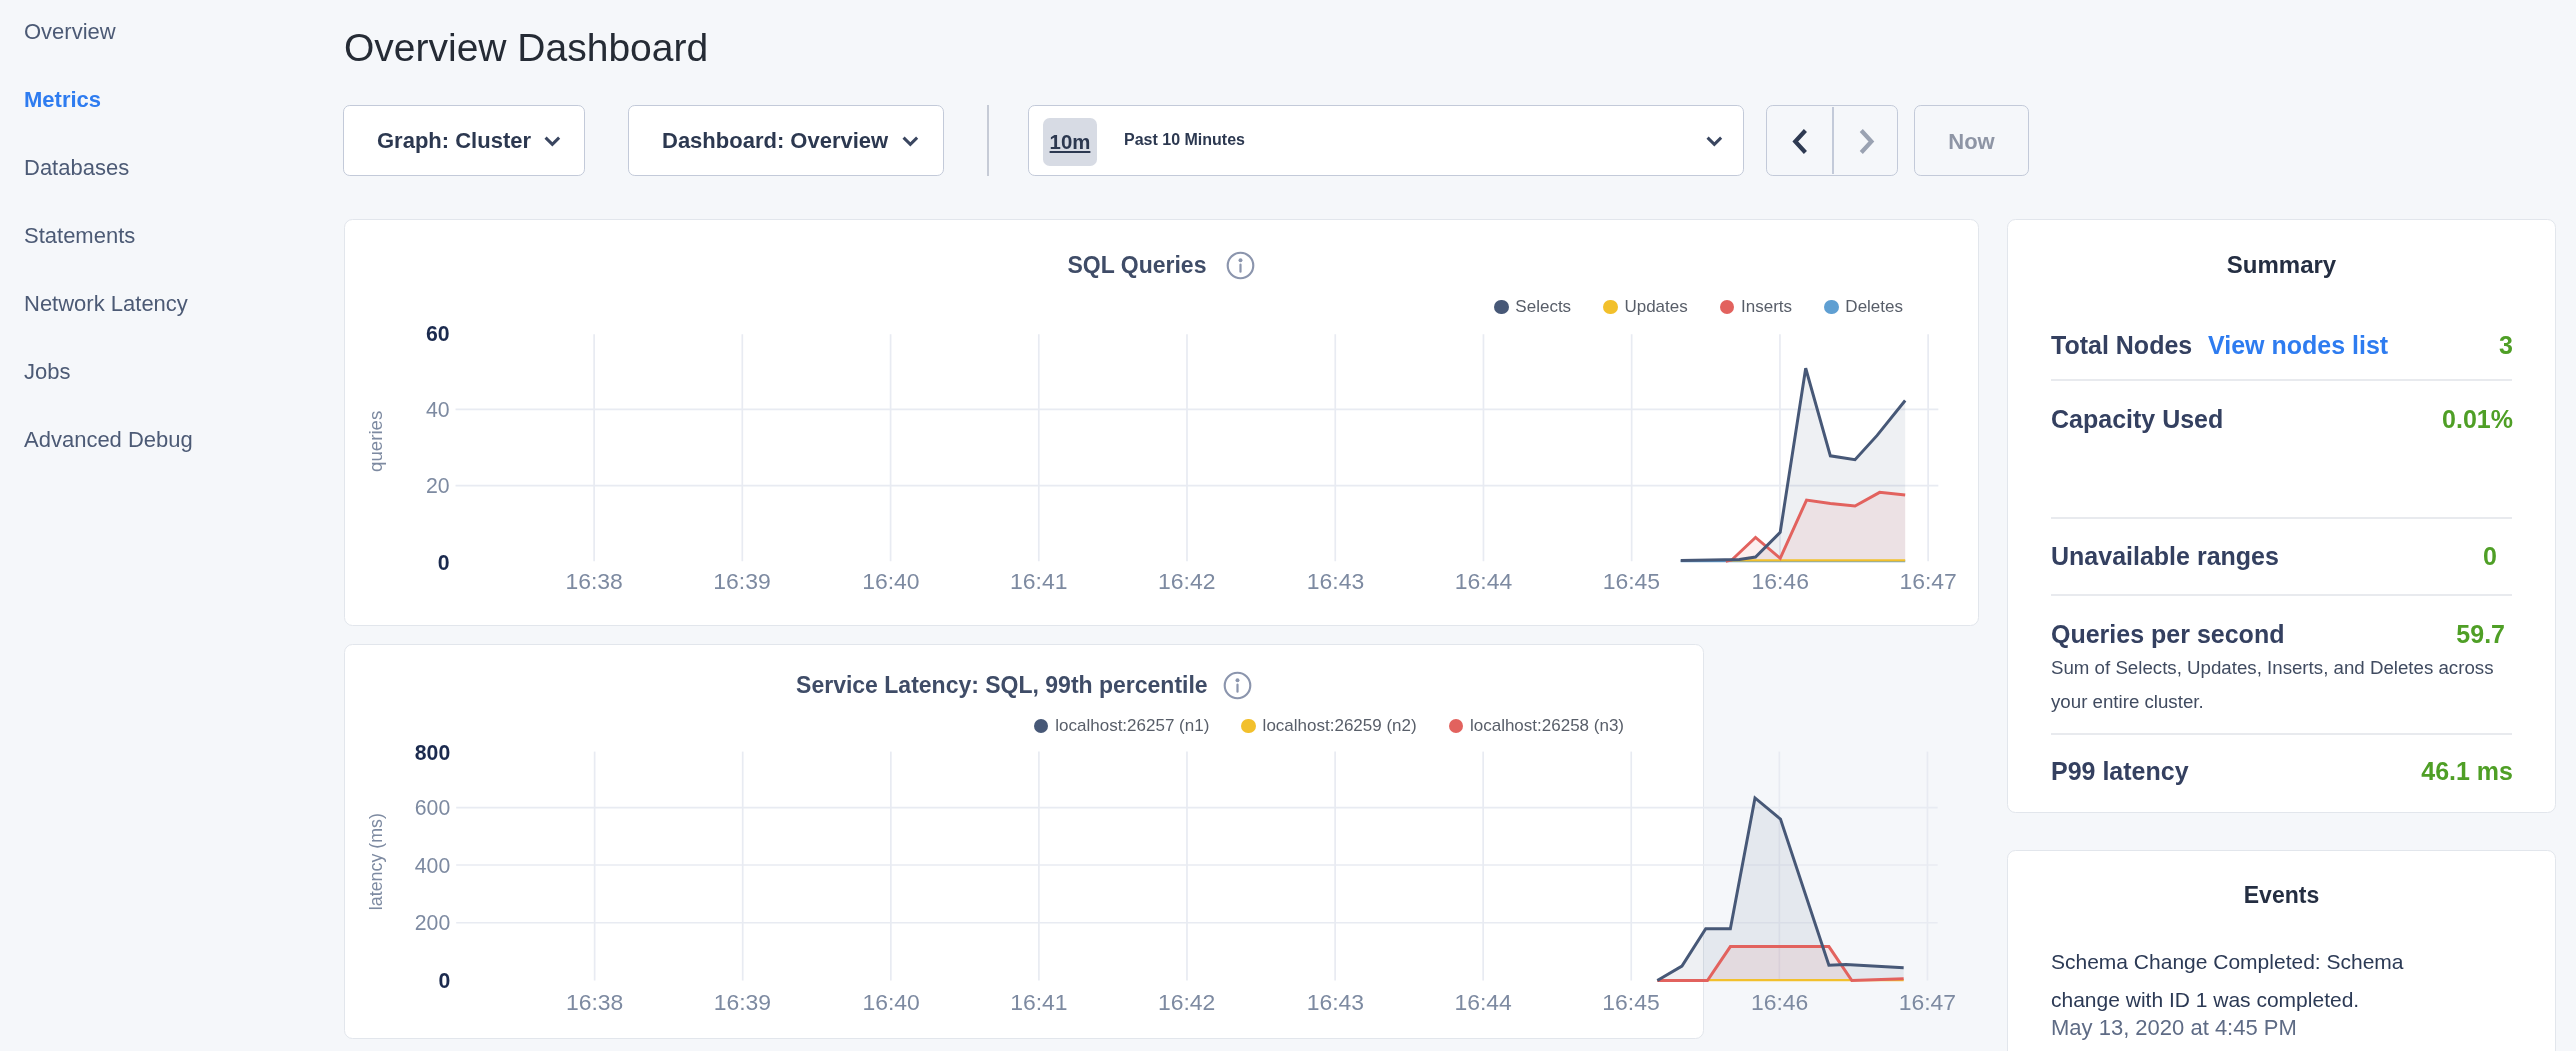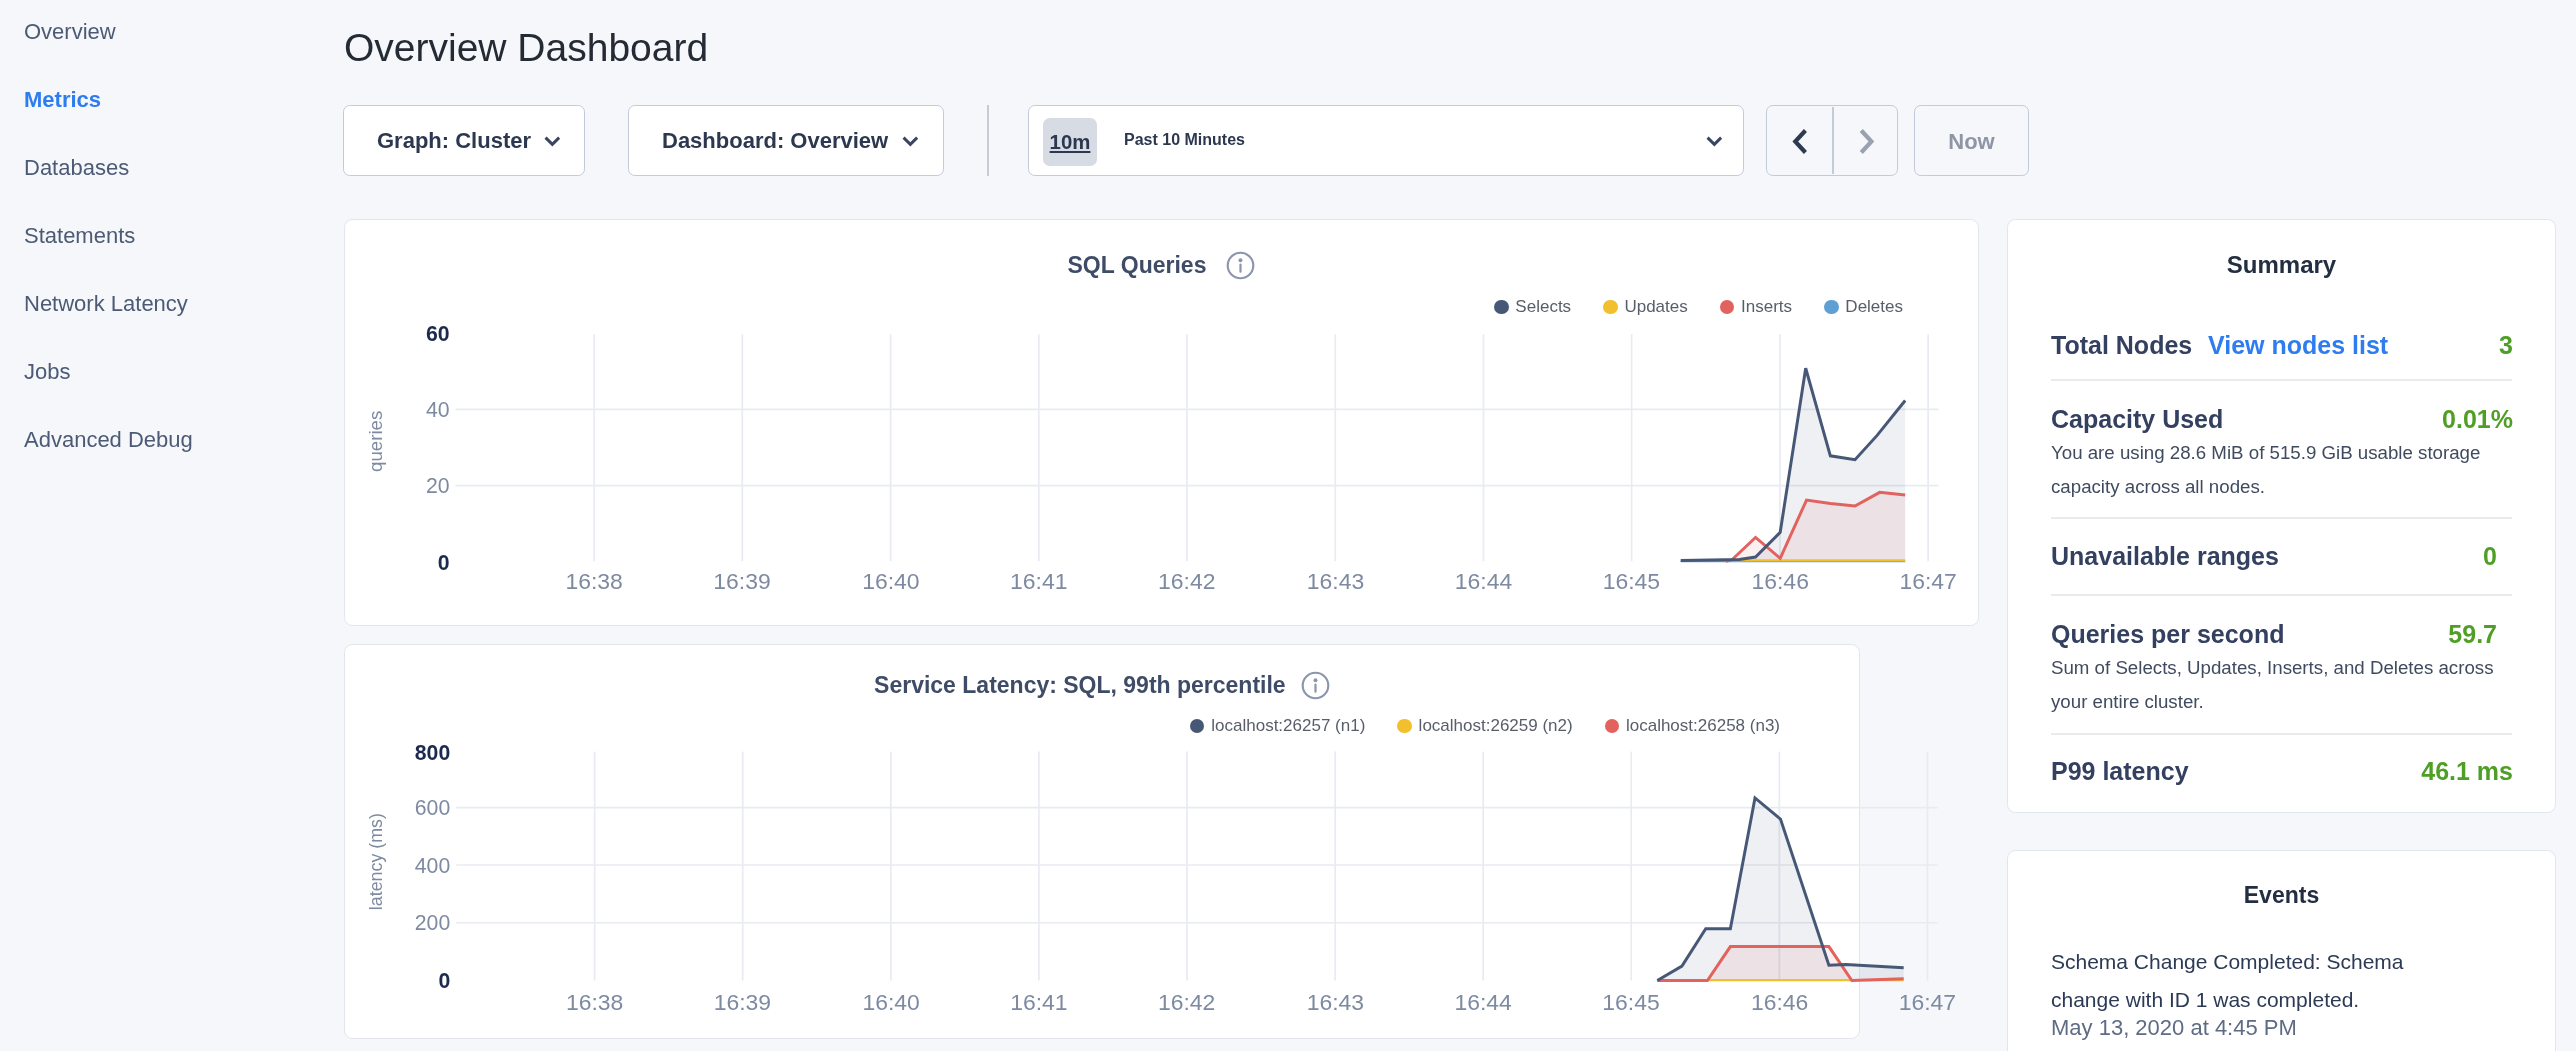--- a/index.html
+++ b/index.html
@@ -123,21 +123,21 @@
         <text x="990" y="434">16:42</text>
         <text x="1165" y="434">16:43</text>
         <text x="1339" y="434">16:44</text>
         <text x="1513" y="434">16:45</text>
         <text x="1688" y="434">16:46</text>
         <text x="1862" y="434">16:47</text>
     </g>
   </svg>
 </div>
 
-<div class="panel" style="left:344px; top:644px; width:1516px; height:395px;">
+<div class="panel" style="left:344px; top:644px; width:1360px; height:395px;">
   <div class="abs" style="top:26px; width:100%; display:flex; justify-content:center; align-items:center; gap:15.3px;">
     <span class="ctitle" style="position:static; width:auto;">Service Latency: SQL, 99th percentile</span>
     <svg width="29" height="29" viewBox="0 0 34 34">
         <circle cx="17" cy="17" r="15" fill="none" stroke="#8b95ad" stroke-width="2.5"></circle>
         <circle cx="17" cy="10.8" r="2.3" fill="#8b95ad"></circle>
         <rect x="15.7" y="14.8" width="2.6" height="10.8" rx="1.3" fill="#8b95ad"></rect>
       </svg>
   </div>
   <div class="legend" style="top:71px; right:79px;">
     <span class="li"><span class="dot" style="background:#475877;"></span>localhost:26257 (n1)</span>
@@ -193,30 +193,29 @@
   <div class="abs" style="left:43px; right:42px; top:111px;">
     <span class="srow-label">Total Nodes</span>
     <span style="position:absolute; left:157px; font-size:25px; line-height:28px; font-weight:bold; color:#2e7cf0;">View nodes list</span>
     <span class="srow-val" style="position:absolute; right:0; top:0;">3</span>
   </div>
   <div class="sdivider" style="top:159px;"></div>
   <div class="abs" style="left:43px; right:42px; top:185px;">
     <span class="srow-label">Capacity Used</span>
     <span class="srow-val" style="position:absolute; right:0; top:0;">0.01%</span>
   </div>
-  <div class="abs sdesc" style="left:43px; right:42px; top:216px;">You are using 28.6 MiB of 515.9 GiB usable storage<br>capacity across all nodes.</div>
   <div class="sdivider" style="top:297px;"></div>
   <div class="abs" style="left:43px; right:58px; top:322px;">
     <span class="srow-label">Unavailable ranges</span>
     <span class="srow-val" style="position:absolute; right:0; top:0;">0</span>
   </div>
   <div class="sdivider" style="top:374px;"></div>
   <div class="abs" style="left:43px; right:42px; top:400px;">
     <span class="srow-label">Queries per second</span>
-    <span class="srow-val" style="position:absolute; right:16px; top:0;">59.7</span>
+    <span class="srow-val" style="position:absolute; right:8px; top:0;">59.7</span>
   </div>
   <div class="abs sdesc" style="left:43px; right:42px; top:431px;">Sum of Selects, Updates, Inserts, and Deletes across<br>your entire cluster.</div>
   <div class="sdivider" style="top:513px;"></div>
   <div class="abs" style="left:43px; right:42px; top:537px;">
     <span class="srow-label">P99 latency</span>
     <span class="srow-val" style="position:absolute; right:0; top:0;">46.1 ms</span>
   </div>
 </div>
 
 <div class="panel" style="left:2007px; top:850px; width:549px; height:340px;">

